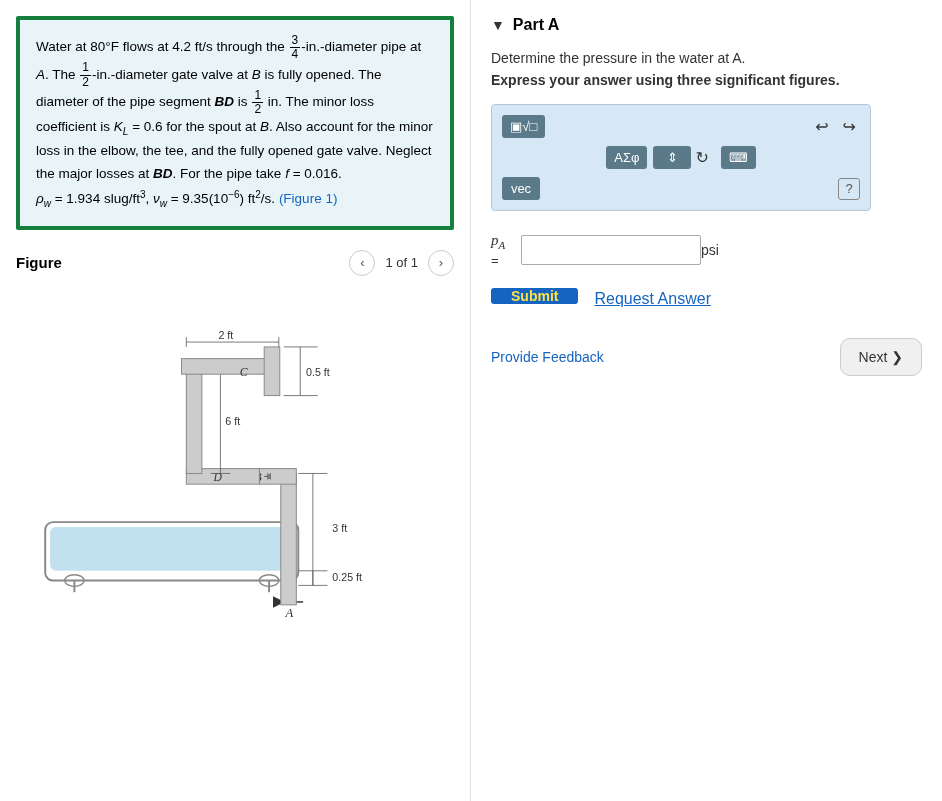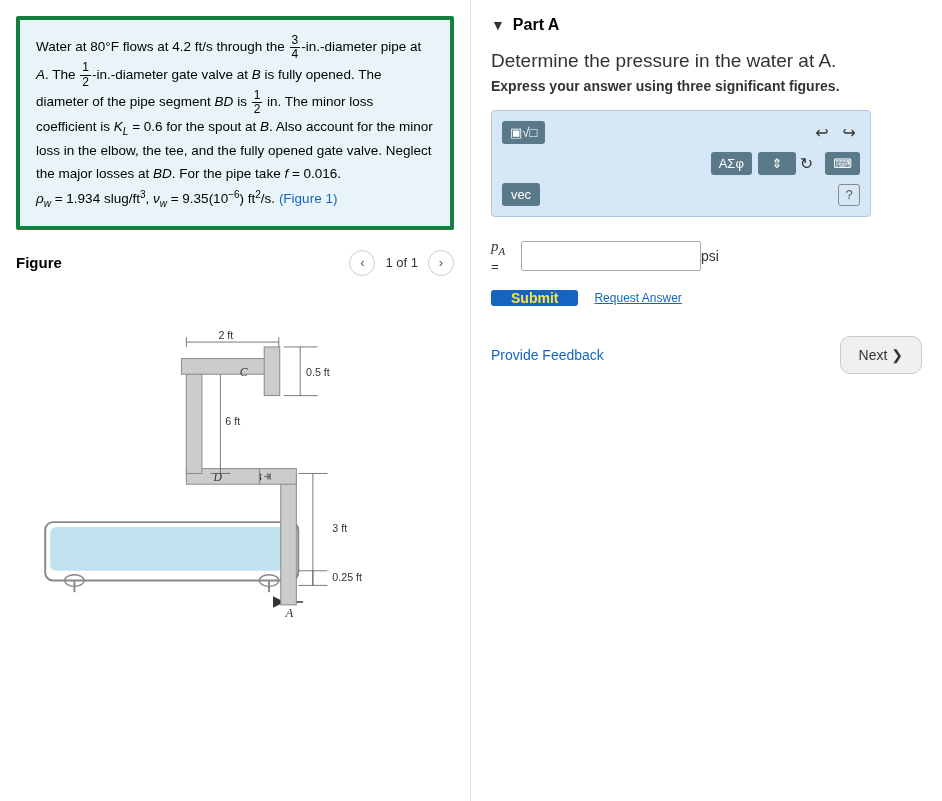--- a/index.html
+++ b/index.html
@@ -44,21 +44,21 @@
     }
     .fraction .num {
       border-bottom: 1px solid #000;
       padding: 0 2px;
     }
     .fraction .den {
       padding: 0 2px;
     }
 
     .italic { font-style: italic; }
-    .bold { font-weight: normal; }
+    .bold { font-weight: bold; }
     .blue { color: #1565c0; }
 
     .figure-section {
       margin-top: 20px;
       flex: 1;
     }
 
     .figure-header {
       display: flex;
       align-items: center;
@@ -120,21 +120,21 @@
       margin-bottom: 16px;
     }
 
     .collapse-arrow {
       font-size: 14px;
       color: #333;
       cursor: pointer;
     }
 
     .question-text {
-      font-size: 19px;
+      font-size: 14px;
       margin-bottom: 6px;
       color: #333;
     }
 
     .question-instruction {
       font-size: 14px;
       font-weight: bold;
       margin-bottom: 16px;
       color: #333;
     }
@@ -152,21 +152,21 @@
     .math-toolbar-row1 {
       display: flex;
       align-items: center;
       gap: 6px;
       margin-bottom: 8px;
     }
 
     .math-toolbar-row2 {
       display: flex;
       align-items: center;
-      justify-content: flex-end;
+      justify-content: center;
       margin-bottom: 8px;
     }
 
     .math-toolbar-left {
       display: flex;
       align-items: center;
       gap: 6px;
     }
 
     .math-toolbar-right {
@@ -263,23 +263,24 @@
       padding: 0 20px;
       font-size: 14px;
       cursor: pointer;
       font-weight: bold;
     }
 
     .request-answer-btn {
       background: none;
       border: none;
       color: #1565c0;
-      font-size: 12px;
+      font-size: 16px;
       cursor: pointer;
       text-decoration: underline;
+      margin-top: 6px;
     }
 
     
     .bottom-row {
       display: flex;
       align-items: center;
       justify-content: space-between;
       margin-top: 10px;
     }
 

